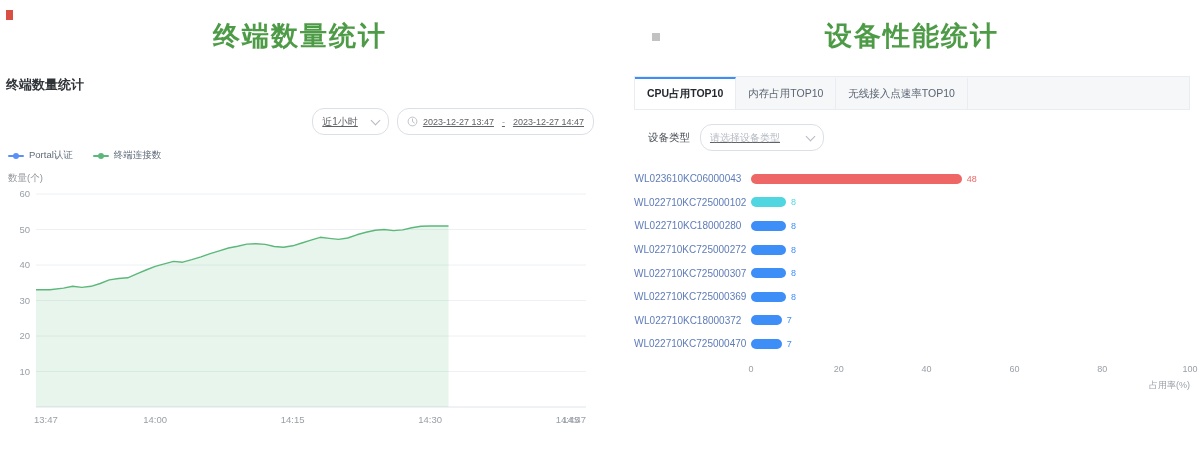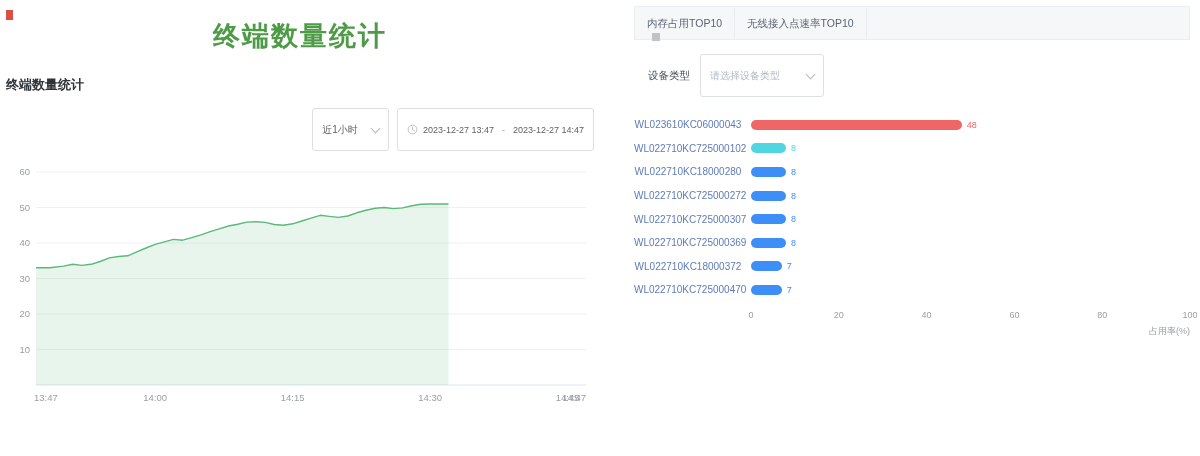--- a/index.html
+++ b/index.html
@@ -8,21 +8,21 @@
   .panel{box-sizing:border-box;}
   .panel.left{width:600px;padding:6px 6px 0 6px;}
   .panel.right{width:600px;padding:6px 10px 0 34px;}
   .page-title{margin:12px 0 22px;text-align:center;font-size:27px;font-weight:bold;color:#4e9b47;letter-spacing:2px;}
   
   .mark-red{position:absolute;left:6px;top:10px;width:7px;height:10px;background:#d94f43;}
   .mark-gray{position:absolute;left:652px;top:33px;width:8px;height:8px;background:#c2c2c2;}
   
   .card-title{font-size:13px;font-weight:bold;color:#2f3338;margin:6px 0 14px 0;}
   .controls{display:flex;justify-content:flex-end;align-items:center;gap:8px;margin-bottom:14px;}
-  .ctrl{display:inline-flex;align-items:center;border:1px solid #dcdfe6;border-radius:3px;height:25px;padding:8px 9px;background:#fff;color:#606266;}
+  .ctrl{display:inline-flex;align-items:center;border:1px solid #dcdfe6;border-radius:12px;height:25px;padding:0 9px;background:#fff;color:#606266;text-decoration:underline;}
   .select-box{font-size:10px;gap:14px;}
   .caret{width:6px;height:6px;border-right:1px solid #b6bac2;border-bottom:1px solid #b6bac2;transform:rotate(45deg);display:inline-block;margin-top:-3px;}
   .date-box{font-size:9px;gap:5px;white-space:nowrap;}
   .date-box .sep{color:#9aa0a8;padding:0 3px;}
   .legend{display:flex;gap:20px;align-items:center;margin:2px 0 10px 2px;font-size:9.5px;color:#5f6b7a;}
   .legend-item{display:inline-flex;align-items:center;gap:5px;cursor:pointer;}
   .legend-marker{position:relative;width:16px;height:2px;border-radius:1px;}
   .legend-dot{position:absolute;left:50%;top:50%;transform:translate(-50%,-50%);width:6px;height:6px;border-radius:50%;}
   .y-axis-title{font-size:9.5px;color:#909399;margin:0 0 2px 2px;}
   #line-chart{display:block;}
@@ -67,21 +67,36 @@
                 <circle cx="6" cy="6" r="4.8" fill="none" stroke="#b8bcc4" stroke-width="1"></circle>
                 <path d="M6 3.2v3l2 1.3" stroke="#b8bcc4" stroke-width="1" fill="none" stroke-linecap="round"></path>
               </svg>
           </span>
           <span>2023-12-27 13:47</span>
           <span class="sep">-</span>
           <span>2023-12-27 14:47</span>
         </div>
       </div>
 
-
+      <div class="legend" id="legend">
+          <span class="legend-item">
+            <span class="legend-marker" style="background: rgb(91, 143, 249);">
+              <span class="legend-dot" style="background: rgb(91, 143, 249);"></span>
+            </span>
+            <span>Portal认证</span>
+          </span>
+          <span class="legend-item">
+            <span class="legend-marker" style="background: rgb(92, 184, 122);">
+              <span class="legend-dot" style="background: rgb(92, 184, 122);"></span>
+            </span>
+            <span>终端连接数</span>
+          </span>
+        </div>
+
+      <div class="y-axis-title">数量(个)</div>
 
       <svg id="line-chart" width="586" height="246">
           <line x1="30" y1="184.5" x2="580" y2="184.5" stroke="#eef0f4" stroke-width="1"></line>
           <text x="24" y="187.5" text-anchor="end" font-size="9.5" fill="#9aa0a8">10</text>
           <line x1="30" y1="149" x2="580" y2="149" stroke="#eef0f4" stroke-width="1"></line>
           <text x="24" y="152" text-anchor="end" font-size="9.5" fill="#9aa0a8">20</text>
           <line x1="30" y1="113.5" x2="580" y2="113.5" stroke="#eef0f4" stroke-width="1"></line>
           <text x="24" y="116.5" text-anchor="end" font-size="9.5" fill="#9aa0a8">30</text>
           <line x1="30" y1="78" x2="580" y2="78" stroke="#eef0f4" stroke-width="1"></line>
           <text x="24" y="81" text-anchor="end" font-size="9.5" fill="#9aa0a8">40</text>
@@ -96,22 +111,24 @@
           <text x="424.1666666666667" y="236" text-anchor="middle" font-size="9.5" fill="#9aa0a8">14:30</text>
           <text x="561.6666666666666" y="236" text-anchor="middle" font-size="9.5" fill="#9aa0a8">14:45</text>
           <text x="580" y="236" text-anchor="end" font-size="9.5" fill="#9aa0a8">14:47</text>
           <path d="M30.0,102.8L43.8,102.8L57.5,101.1L66.7,99.3L75.8,100.4L85.0,99.3L94.2,96.5L103.3,92.9L112.5,91.5L121.7,90.8L130.8,86.9L140.0,83.0L149.2,79.4L158.3,76.9L167.5,74.4L176.7,75.2L185.8,72.7L195.0,69.8L204.2,66.6L213.3,63.8L222.5,61.0L231.7,59.2L240.8,57.1L250.0,56.7L259.2,57.4L268.3,59.5L277.5,60.3L286.7,58.8L295.8,56.0L305.0,53.2L314.2,50.3L323.3,51.4L332.5,52.4L341.7,51.0L350.8,47.8L360.0,45.3L369.2,43.2L378.3,42.5L387.5,43.6L396.7,42.9L405.8,40.7L415.0,39.3L424.2,39.0L433.3,39.0L442.5,39.0L442.5,220L30.0,220Z" fill="rgba(96,190,130,0.15)" stroke="none"></path>
           <path d="M30.0,102.8L43.8,102.8L57.5,101.1L66.7,99.3L75.8,100.4L85.0,99.3L94.2,96.5L103.3,92.9L112.5,91.5L121.7,90.8L130.8,86.9L140.0,83.0L149.2,79.4L158.3,76.9L167.5,74.4L176.7,75.2L185.8,72.7L195.0,69.8L204.2,66.6L213.3,63.8L222.5,61.0L231.7,59.2L240.8,57.1L250.0,56.7L259.2,57.4L268.3,59.5L277.5,60.3L286.7,58.8L295.8,56.0L305.0,53.2L314.2,50.3L323.3,51.4L332.5,52.4L341.7,51.0L350.8,47.8L360.0,45.3L369.2,43.2L378.3,42.5L387.5,43.6L396.7,42.9L405.8,40.7L415.0,39.3L424.2,39.0L433.3,39.0L442.5,39.0" fill="none" stroke="#5cb87a" stroke-width="1.4" stroke-linejoin="round"></path>
         </svg>
     </div>
   </section>
 
   <section class="panel right">
+    <h1 class="page-title">设备性能统计</h1>
 
     <div class="tabs" id="tabs">
+        <div class="tab active">CPU占用TOP10</div>
         <div class="tab">内存占用TOP10</div>
         <div class="tab">无线接入点速率TOP10</div>
       </div>
 
     <div class="filter-row">
       <span>设备类型</span>
       <div class="ctrl select-box select-wide">
         <span class="placeholder">请选择设备类型</span>
         <span class="caret"></span>
       </div>

